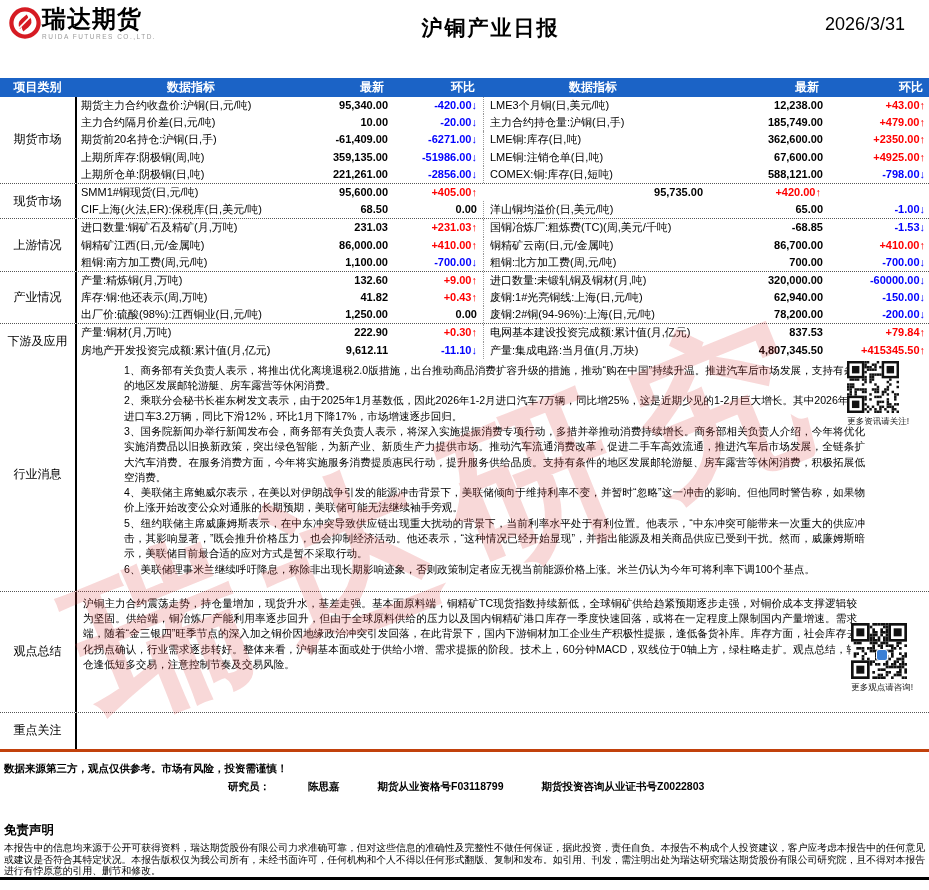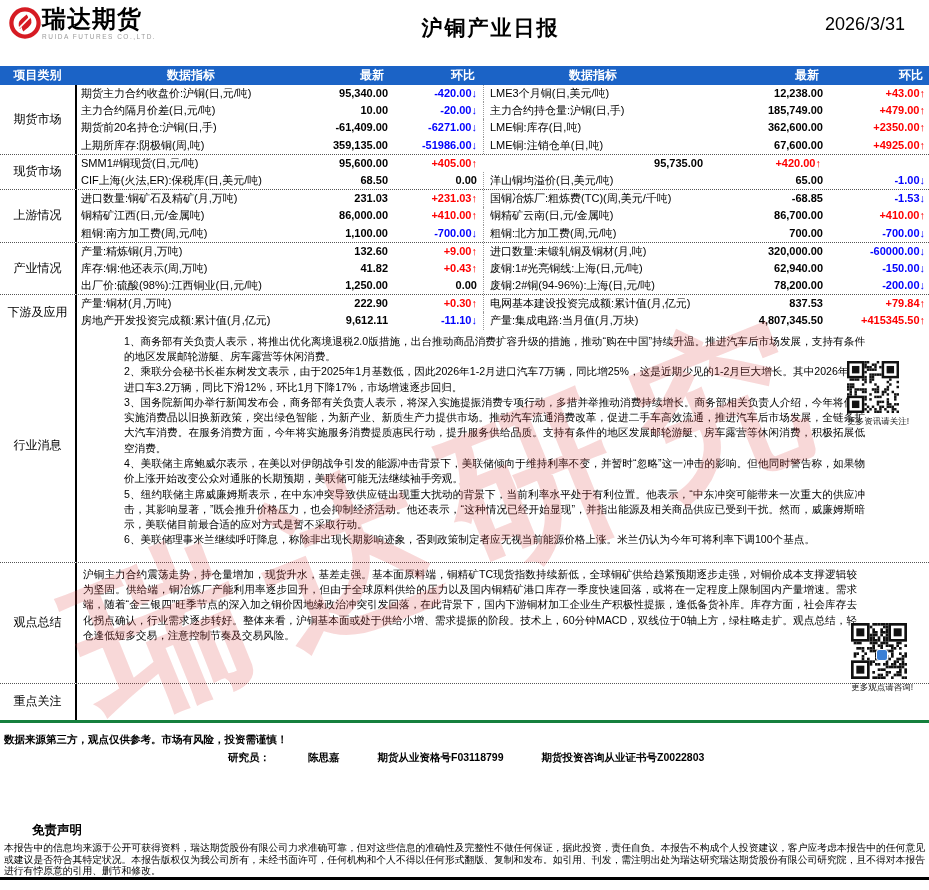--- a/index.html
+++ b/index.html
@@ -8,21 +8,21 @@
 
   
   .hdr { display:flex; align-items:flex-start; justify-content:space-between; height:58px; padding:6px 10px 0 8px; }
   .brand { display:flex; align-items:flex-start; }
   .brand-txt .cn { font-size:24px; font-weight:700; letter-spacing:1px; line-height:26px; }
   .brand-txt .en { font-size:6.5px; color:#9a9a9a; letter-spacing:1.5px; margin-top:1px; }
   .title { font-size:21px; font-weight:700; margin-top:8px; letter-spacing:2px; }
   .date  { font-size:18px; font-weight:400; margin-top:8px; padding-right:14px; }
 
   
-  .tbl { position:relative; margin-top:8px; border-bottom:3px solid #15803d; }
+  .tbl { position:relative; margin-top:20px; border-bottom:3px solid #c2410c; }
   .thead { display:grid; grid-template-columns:75px 232px 83px 91px 224px 120px 104px;
            background:#1b63c6; color:#fff; font-weight:700; font-size:12px; height:19px; line-height:19px; }
   .thead div { padding:0 6px; }
   .th-c { text-align:center; }
   .th-r { text-align:right; }
 
   .section { display:grid; grid-template-columns:75px 854px; border-bottom:1px dotted #555; }
   .section:last-child { border-bottom:none; }
   .cat { display:flex; align-items:center; justify-content:center; font-size:12px; color:#000; }
   .sec-body { border-left:2px solid #000; }
@@ -49,21 +49,21 @@
   .qr-wrap .cap { font-size:8.5px; margin-top:3px; color:#222; white-space:nowrap; }
   .qr { background:#fff; display:block; }
   .qr-logo { position:absolute; width:12px; height:12px; background:#3a7fd5; border-radius:3px; left:50%; top:26px; transform:translateX(-50%); border:1px solid #fff; }
   #qr1 { right:20px; top:361px; }
   #qr2 { right:16px; top:623px; }
 
   
   .note1 { font-size:10.5px; font-weight:700; padding:10px 0 0 4px; }
   .note2 { font-size:10.5px; font-weight:700; padding:4px 0 0 228px; display:flex; gap:38px; }
   .disc  { position:absolute; left:0; right:0; top:822px; padding:0 4px; }
-  .disc h4 { font-size:12.5px; font-weight:700; margin-bottom:3px;margin-left:28px; }
+  .disc h4 { font-size:12.5px; font-weight:700; margin-bottom:3px; }
   .disc p  { font-size:9.8px; line-height:11.6px; text-align:justify; }
   .bottom-line { position:absolute; left:0; right:0; top:877px; border-top:3px solid #000; }
 
   
   .logo-mark { width:34px; height:34px; }
 </style>
 </head>
 <body>
 
 <div id="page">
@@ -124,20 +124,28 @@
               <div class="c-val">362,600.00</div>
               <div class="c-chg chg-up">+2350.00↑</div>
             </div>
             <div class="drow">
               <div class="c-label">上期所库存:阴极铜(周,吨)</div>
               <div class="c-val">359,135.00</div>
               <div class="c-chg chg-dn">-51986.00↓</div>
               <div class="c-label rt">LME铜:注销仓单(日,吨)</div>
               <div class="c-val">67,600.00</div>
               <div class="c-chg chg-up">+4925.00↑</div>
+            </div>
+            <div class="drow">
+              <div class="c-label">上期所仓单:阴极铜(日,吨)</div>
+              <div class="c-val">221,261.00</div>
+              <div class="c-chg chg-dn">-2856.00↓</div>
+              <div class="c-label rt">COMEX:铜:库存(日,短吨)</div>
+              <div class="c-val">588,121.00</div>
+              <div class="c-chg chg-dn">-798.00↓</div>
             </div>
           </div>
         </div>
         <div class="section">
           <div class="cat">现货市场</div>
           <div class="sec-body">
             <div class="drow">
               <div class="c-label">SMM1#铜现货(日,元/吨)</div>
               <div class="c-val">95,600.00</div>
               <div class="c-chg chg-up">+405.00↑</div>

